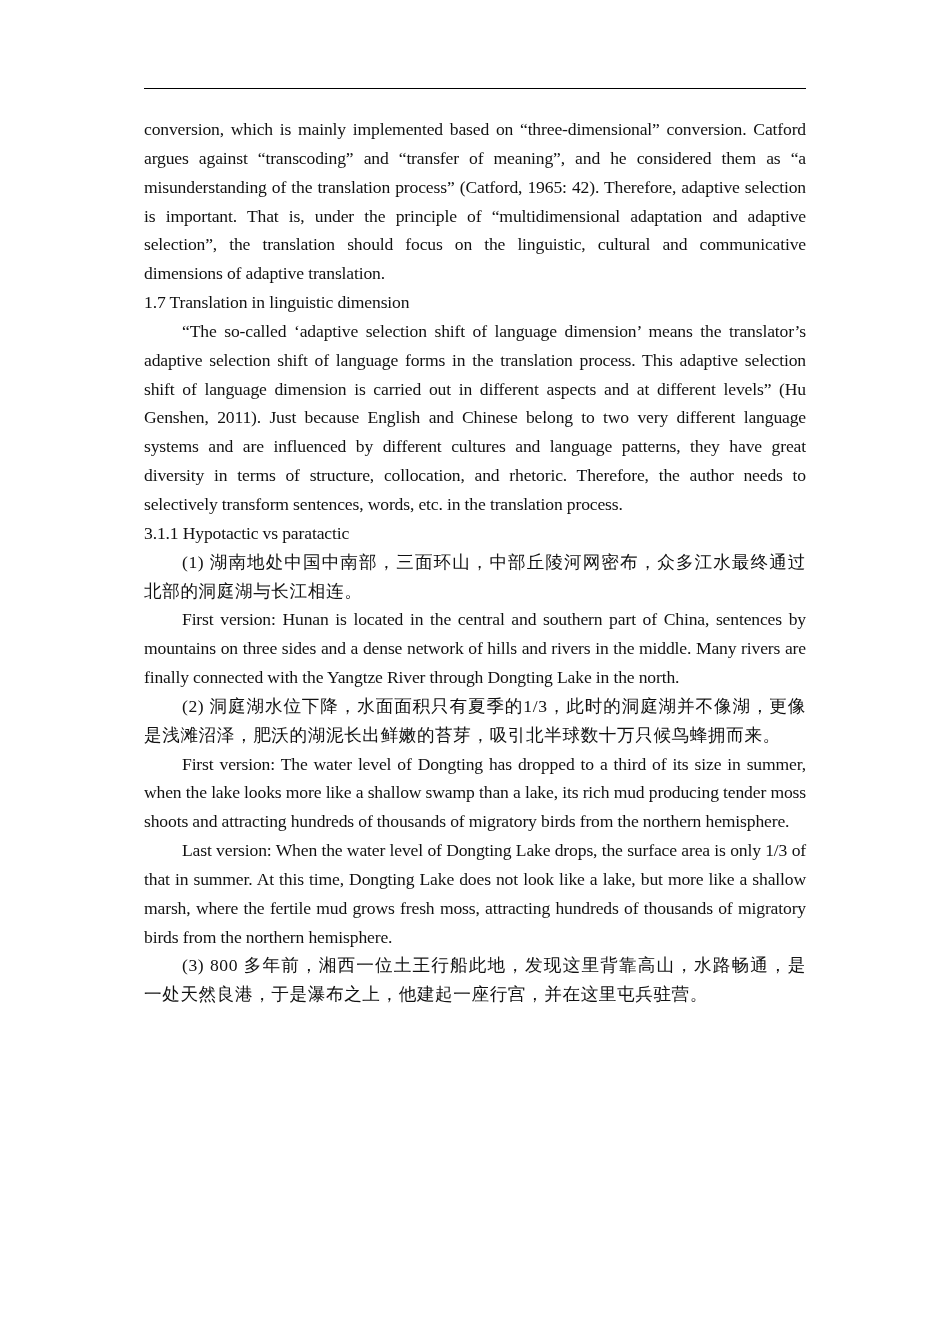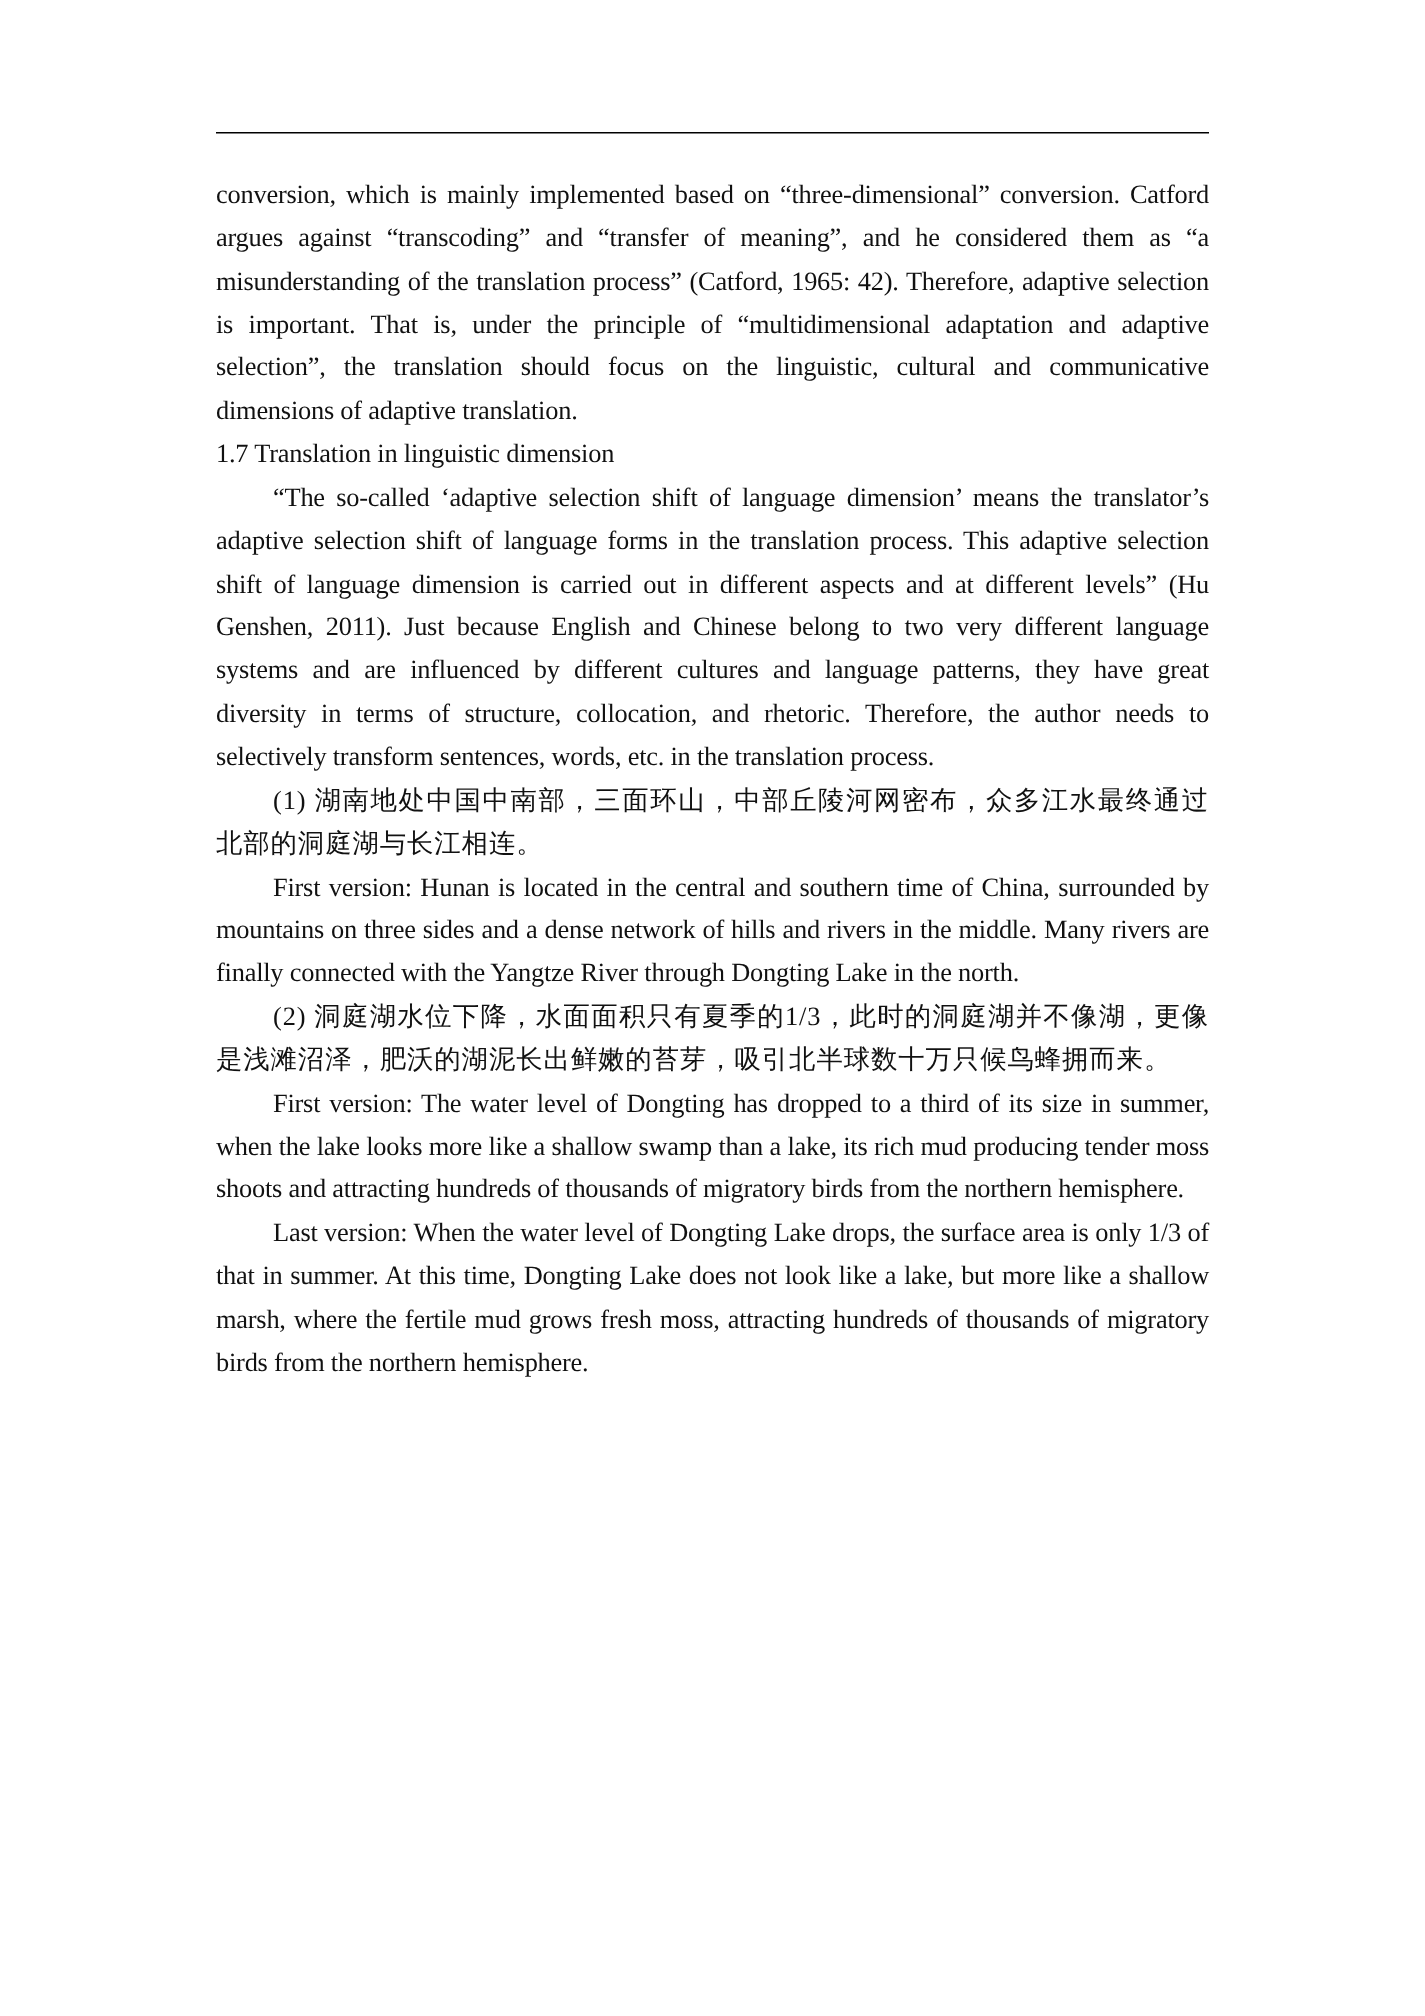--- a/index.html
+++ b/index.html
@@ -62,26 +62,28 @@
 <div class="page">
   <div class="header-rule"></div>
 
   <div class="body-text">
     <p class="para">conversion, which is mainly implemented based on “three-dimensional” conversion. Catford argues against “transcoding” and “transfer of meaning”, and he considered them as “a misunderstanding of the translation process” (Catford, 1965: 42). Therefore, adaptive selection is important. That is, under the principle of “multidimensional adaptation and adaptive selection”, the translation should focus on the linguistic, cultural and communicative dimensions of adaptive translation.</p>
 
     <p class="heading">1.7 Translation in linguistic dimension</p>
 
     <p class="para indent">“The so-called ‘adaptive selection shift of language dimension’ means the translator’s adaptive selection shift of language forms in the translation process. This adaptive selection shift of language dimension is carried out in different aspects and at different levels” (Hu Genshen, 2011). Just because English and Chinese belong to two very different language systems and are influenced by different cultures and language patterns, they have great diversity in terms of structure, collocation, and rhetoric. Therefore, the author needs to selectively transform sentences, words, etc. in the translation process.</p>
 
+    <p class="heading">3.1.1 Hypotactic vs paratactic</p>
 
     <p class="para indent zh">(1) 湖南地处中国中南部，三面环山，中部丘陵河网密布，众多江水最终通过北部的洞庭湖与长江相连。</p>
 
-    <p class="para indent">First version: Hunan is located in the central and southern time of China, surrounded by mountains on three sides and a dense network of hills and rivers in the middle. Many rivers are finally connected with the Yangtze River through Dongting Lake in the north.</p>
+    <p class="para indent">First version: Hunan is located in the central and southern part of China, sentences by mountains on three sides and a dense network of hills and rivers in the middle. Many rivers are finally connected with the Yangtze River through Dongting Lake in the north.</p>
 
 
     <p class="para indent zh">(2) 洞庭湖水位下降，水面面积只有夏季的1/3，此时的洞庭湖并不像湖，更像是浅滩沼泽，肥沃的湖泥长出鲜嫩的苔芽，吸引北半球数十万只候鸟蜂拥而来。</p>
 
     <p class="para indent">First version: The water level of Dongting has dropped to a third of its size in summer, when the lake looks more like a shallow swamp than a lake, its rich mud producing tender moss shoots and attracting hundreds of thousands of migratory birds from the northern hemisphere.</p>
 
     <p class="para indent">Last version: When the water level of Dongting Lake drops, the surface area is only 1/3 of that in summer. At this time, Dongting Lake does not look like a lake, but more like a shallow marsh, where the fertile mud grows fresh moss, attracting hundreds of thousands of migratory birds from the northern hemisphere.</p>
 
+    <p class="para indent zh">(3) 800 多年前，湘西一位土王行船此地，发现这里背靠高山，水路畅通，是一处天然良港，于是瀑布之上，他建起一座行宫，并在这里屯兵驻营。</p>
   </div>
 </div>
 
 </body></html>

